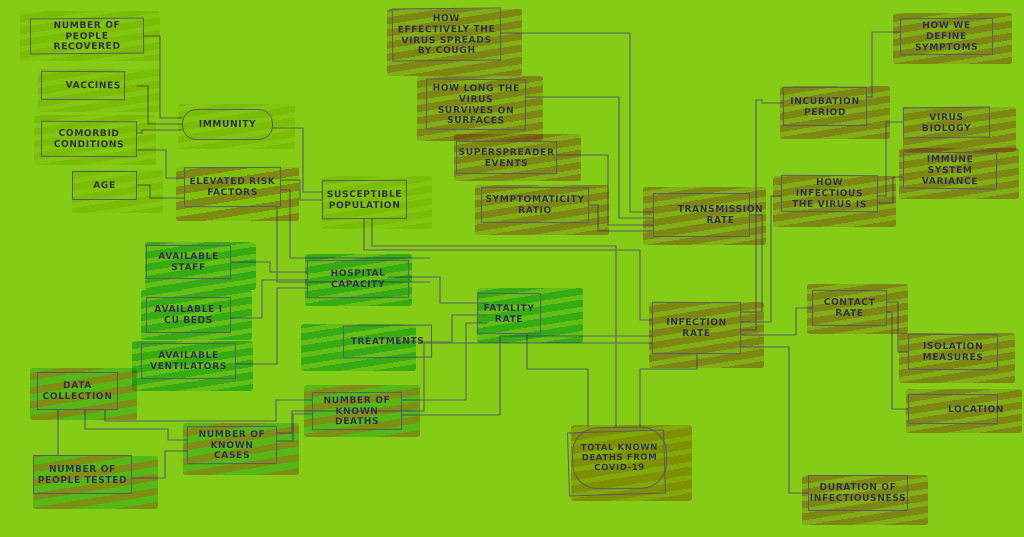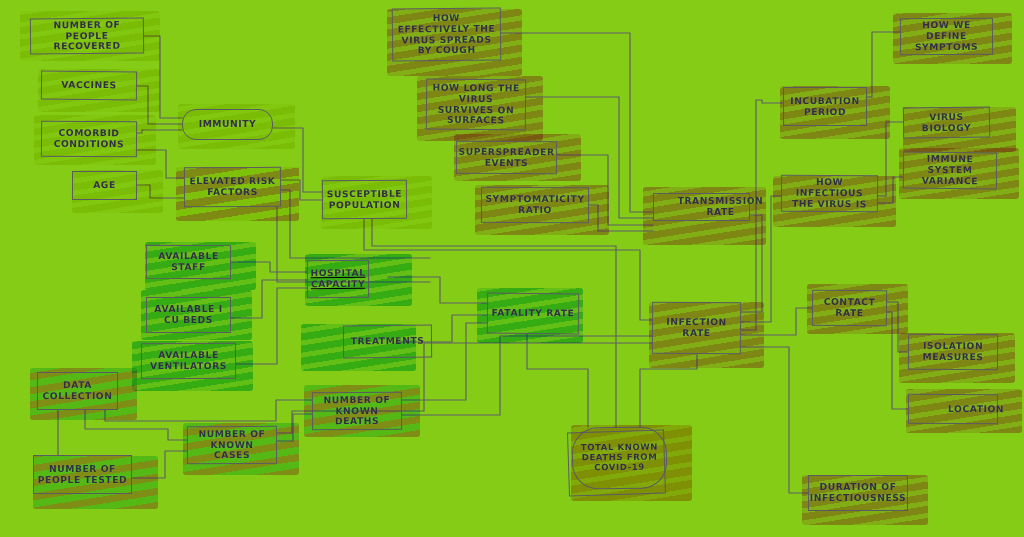--- a/index.html
+++ b/index.html
@@ -132,21 +132,21 @@
       <path d="M887,312 L892,312 L892,409 L908,409"></path>
     </g>
   </svg>
 
   <div id="nodes-layer">
       <div class="hl yellow" style="left: 20px; top: 11px; width: 140px; height: 50px;"></div>
       <div class="node" style="left: 30px; top: 18px; width: 114px; height: 36px; transform: rotate(-0.51deg);">
         <span class="lbl">NUMBER OF PEOPLE RECOVERED</span>
       </div>
       <div class="hl yellow" style="left: 38px; top: 69px; width: 122px; height: 43px;"></div>
-      <div class="node" style="left: 41px; top: 71px; width: 96px; height: 29px; transform: rotate(0.51deg);">
+      <div class="node" style="left: 41px; top: 71px; width: 84px; height: 29px; transform: rotate(0.51deg); justify-content: flex-end;">
         <span class="lbl">VACCINES</span>
       </div>
       <div class="hl yellow" style="left: 34px; top: 115px; width: 122px; height: 50px;"></div>
       <div class="node" style="left: 41px; top: 121px; width: 96px; height: 36px; transform: rotate(0.34deg);">
         <span class="lbl">COMORBID CONDITIONS</span>
       </div>
       <div class="hl yellow" style="left: 72px; top: 170px; width: 91px; height: 43px;"></div>
       <div class="node" style="left: 72px; top: 171px; width: 65px; height: 29px; transform: rotate(0.17deg);">
         <span class="lbl">AGE</span>
       </div>
@@ -172,21 +172,21 @@
       </div>
       <div class="hl pink" style="left: 454px; top: 134px; width: 127px; height: 47px;"></div>
       <div class="node" style="left: 456px; top: 141px; width: 101px; height: 33px; transform: rotate(0.34deg);">
         <span class="lbl">SUPERSPREADER EVENTS</span>
       </div>
       <div class="hl pink" style="left: 475px; top: 185px; width: 134px; height: 50px;"></div>
       <div class="node" style="left: 481px; top: 187px; width: 108px; height: 36px; transform: rotate(0.17deg);">
         <span class="lbl">SYMPTOMATICITY RATIO</span>
       </div>
       <div class="hl pink" style="left: 643px; top: 187px; width: 123px; height: 58px;"></div>
-      <div class="node" style="left: 653px; top: 193px; width: 97px; height: 28px; transform: rotate(0deg); padding-left: 38px;">
+      <div class="node" style="left: 653px; top: 193px; width: 97px; height: 44px; transform: rotate(0deg); padding-left: 38px;">
         <span class="lbl">TRANSMISSION RATE</span>
       </div>
       <div class="hl pink" style="left: 780px; top: 86px; width: 110px; height: 53px;"></div>
       <div class="node" style="left: 783px; top: 87px; width: 84px; height: 39px; transform: rotate(-0.17deg);">
         <span class="lbl">INCUBATION PERIOD</span>
       </div>
       <div class="hl pink" style="left: 893px; top: 13px; width: 119px; height: 51px;"></div>
       <div class="node" style="left: 900px; top: 18px; width: 93px; height: 37px; transform: rotate(-0.34deg);">
         <span class="lbl">HOW WE DEFINE SYMPTOMS</span>
       </div>
@@ -208,29 +208,29 @@
       </div>
       <div class="hl teal" style="left: 141px; top: 290px; width: 111px; height: 50px;"></div>
       <div class="node" style="left: 146px; top: 297px; width: 85px; height: 36px; transform: rotate(0deg);">
         <span class="lbl">AVAILABLE I CU BEDS</span>
       </div>
       <div class="hl teal" style="left: 132px; top: 341px; width: 121px; height: 50px;"></div>
       <div class="node" style="left: 141px; top: 343px; width: 95px; height: 36px; transform: rotate(-0.17deg); justify-content: center;">
         <span class="lbl">AVAILABLE VENTILATORS</span>
       </div>
       <div class="hl teal" style="left: 305px; top: 254px; width: 107px; height: 52px;"></div>
-      <div class="node" style="left: 307px; top: 260px; width: 62px; height: 38px; transform: rotate(-0.34deg); text-decoration: underline;">
+      <div class="node" style="left: 307px; top: 260px; width: 102px; height: 38px; transform: rotate(-0.34deg);">
         <span class="lbl">HOSPITAL CAPACITY</span>
       </div>
       <div class="hl teal" style="left: 301px; top: 324px; width: 115px; height: 47px;"></div>
       <div class="node" style="left: 307px; top: 325px; width: 89px; height: 33px; transform: rotate(-0.51deg); margin-left: 36px;">
         <span class="lbl">TREATMENTS</span>
       </div>
       <div class="hl teal" style="left: 477px; top: 288px; width: 106px; height: 55px;"></div>
-      <div class="node" style="left: 487px; top: 293px; width: 92px; height: 41px; transform: rotate(0.51deg);">
+      <div class="node" style="left: 477px; top: 293px; width: 64px; height: 41px; transform: rotate(0.51deg);">
         <span class="lbl">FATALITY RATE</span>
       </div>
       <div class="hl pink" style="left: 649px; top: 302px; width: 115px; height: 66px;"></div>
       <div class="node" style="left: 652px; top: 302px; width: 89px; height: 52px; transform: rotate(0.34deg);">
         <span class="lbl">INFECTION RATE</span>
       </div>
       <div class="hl pinkteal" style="left: 30px; top: 368px; width: 107px; height: 52px;"></div>
       <div class="node" style="left: 37px; top: 372px; width: 81px; height: 38px; transform: rotate(0.17deg);">
         <span class="lbl">DATA COLLECTION</span>
       </div>

